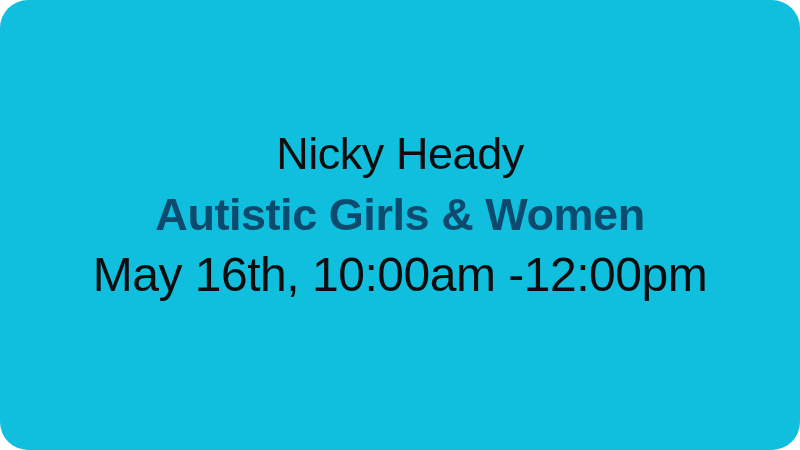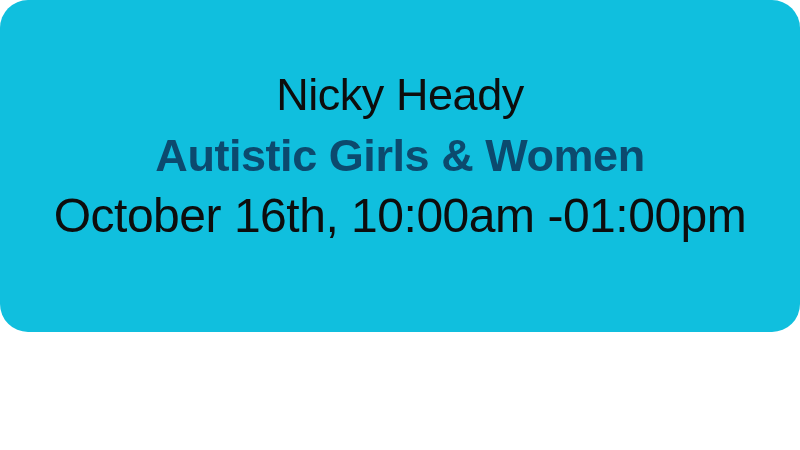--- a/index.html
+++ b/index.html
@@ -14,21 +14,21 @@
   body {
     background: #ffffff;
     font-family: "Liberation Sans", sans-serif;
   }
 
   
   #event-card {
     position: relative;
     box-sizing: border-box;
     width: 800px;
-    height: 332px;
+    height: 450px;
     background: #10BFDE;
     border-radius: 28px;
     overflow: hidden;
 
     display: flex;
     flex-direction: column;
     align-items: flex-start;
     justify-content: center;
   }
 
@@ -75,16 +75,16 @@
 <body style="background: rgb(255, 255, 255);">
 
 <div id="event-card" style="background: rgb(16, 191, 222); border-radius: 28px;">
 
   <div id="event-text-block">
 
     <div class="line" id="speaker-name" style="color: rgb(13, 13, 13);">Nicky Heady</div>
 
     <div class="line" id="session-title" style="color: #0c4a6e;">Autistic Girls &amp; Women</div>
 
-    <div class="line" id="date-time" style="color: rgb(13, 13, 13);">October 16th, 10:00am -01:00pm</div>
+    <div class="line" id="date-time" style="color: rgb(13, 13, 13);">May 16th, 10:00am -12:00pm</div>
 
   </div>
 </div>
 
 </body></html>

